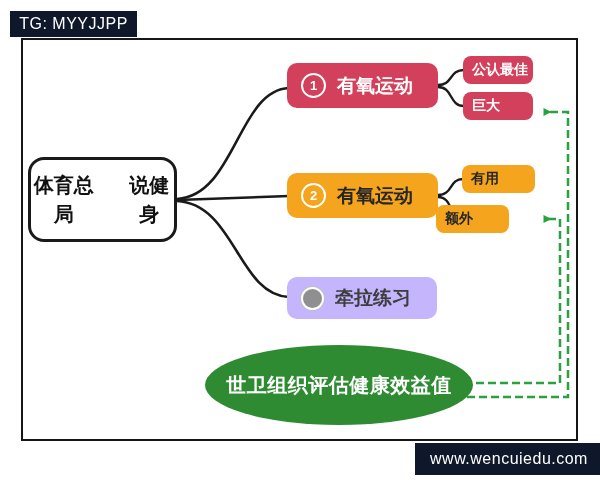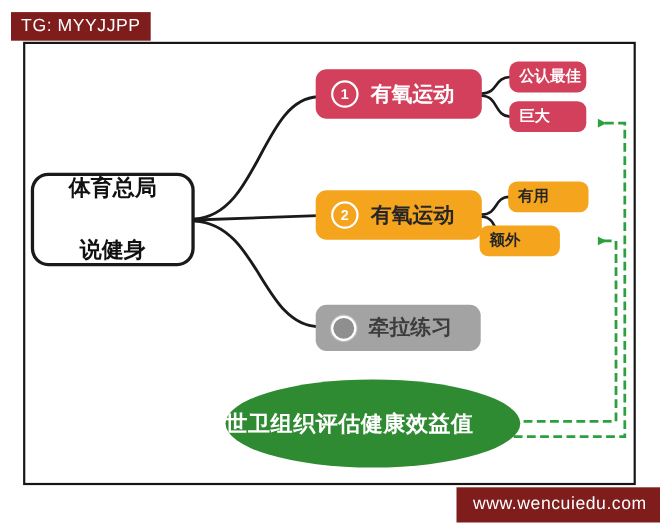--- a/index.html
+++ b/index.html
@@ -6,44 +6,44 @@
   body{
     width:600px;height:480px;position:relative;background:#ffffff;
     font-family:"Liberation Sans","DejaVu Sans",sans-serif;
     overflow:hidden;
   }
   .frame{
     position:absolute;left:21px;top:38px;width:553px;height:399px;
     border:2px solid #161616;background:#ffffff;
   }
   .badge{
-    position:absolute;background:#7f1d1d;color:#ffffff;
+    position:absolute;background:#0f172a;color:#ffffff;
     display:flex;align-items:center;justify-content:center;
     letter-spacing:0.5px;
     text-align:center;
   }
   .badge-tg{left:10px;top:11px;width:127px;height:26px;font-size:16px;}
   .badge-site{left:415px;top:443px;width:188px;height:32px;font-size:16px;}
   svg.connectors{position:absolute;left:0;top:0;width:600px;height:480px;}
   .node{
     position:absolute;display:flex;align-items:center;box-sizing:border-box;
   }
   .root-node{
     left:28px;top:157px;width:149px;height:85px;
     background:#ffffff;border:3px solid #1a1a1a;border-radius:16px;
-    flex-direction:column;justify-content:center;
+    flex-direction:row;justify-content:center;
     font-size:20px;font-weight:bold;color:#111;line-height:1.45;text-align:center;gap:28px;
   }
   .branch{
     width:151px;height:45px;border-radius:10px;padding-left:14px;
     font-size:19px;font-weight:bold;gap:11px;
   }
   .branch-aerobic{left:287px;top:63px;background:#D2405B;color:#ffffff;}
   .branch-strength{left:287px;top:173px;background:#F5A41D;color:#262626;}
-  .branch-stretch{left:287px;top:277px;width:150px;height:42px;background:#a3a3a3;color:#3d3d3d;}
+  .branch-stretch{left:287px;top:277px;width:150px;height:42px;background:#c4b5fd;color:#3d3d3d;}
   .numcircle{
     width:21px;height:21px;border-radius:50%;border:2px solid #ffffff;
     display:inline-flex;align-items:center;justify-content:center;
     font-size:13px;font-weight:bold;color:#ffffff;flex:0 0 auto;
   }
   .graycircle{
     width:19px;height:19px;border-radius:50%;background:#8F8F8F;
     border:2px solid #ffffff;box-shadow:0 0 0 1px #bfbfbf;flex:0 0 auto;
   }
   .subnode{
@@ -52,21 +52,21 @@
   }
   .sub-red{background:#D2405B;color:#ffffff;width:70px;}
   .sub-orange{background:#F5A41D;color:#262626;width:73px;}
   .sub-best{left:463px;top:56px;text-align:center;}
   .sub-huge{left:463px;top:92px;}
   .sub-useful{left:462px;top:165px;}
   .sub-extra{left:436px;top:205px;}
   .ellipse{
     position:absolute;left:205px;top:345px;width:268px;height:80px;
     background:#2E8B32;border-radius:50%;
-    display:flex;align-items:center;justify-content:flex-start;
+    display:flex;align-items:center;justify-content:center;
     color:#ffffff;font-size:20px;font-weight:bold;letter-spacing:0.5px;
   }
 </style>
 </head>
 <body>
 
 <div class="frame"></div>
 
 <svg class="connectors" viewBox="0 0 600 480">
   <defs>

